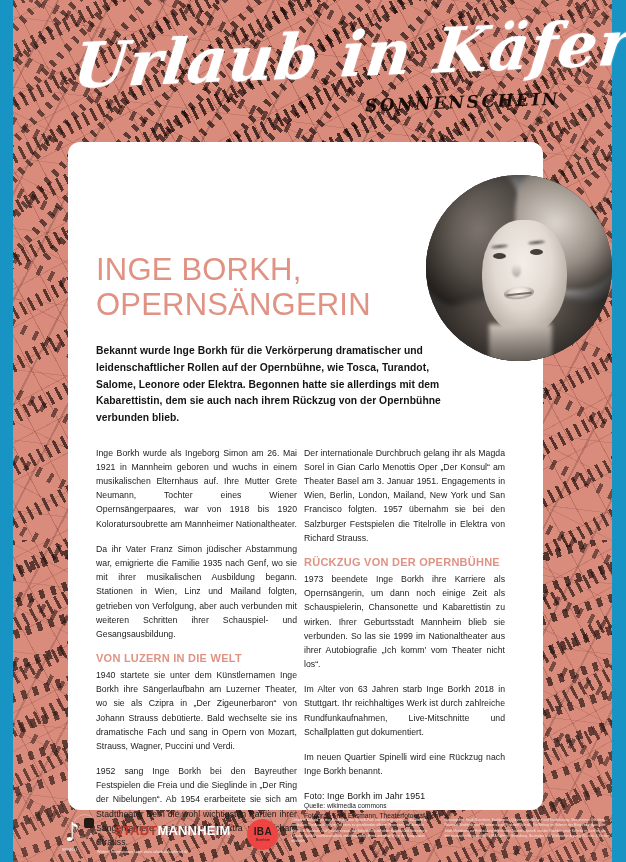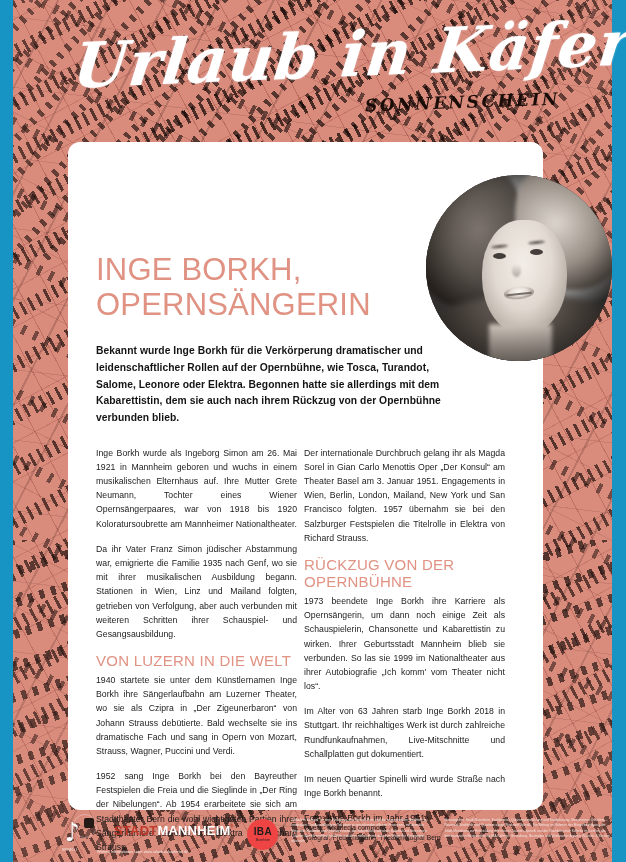--- a/index.html
+++ b/index.html
@@ -232,22 +232,22 @@
     font-size:8.7px;
     line-height:1.63;
     color:#1b1b1b;
     text-align:justify;
     margin-bottom:11px;
     letter-spacing:.02px;
   }
   .col p:last-child { margin-bottom:0; }
   .sec-head {
     color:#e09283;
-    font-size:15px;
-    font-weight:400;
+    font-size:11px;
+    font-weight:700;
     letter-spacing:.25px;
     margin:0 0 4px 0;
     text-transform:uppercase;
   }
   .caption { margin-top:13px; }
   .caption .cap-title {
     font-size:8.8px; font-weight:400; color:#111; letter-spacing:.1px;
   }
   .caption .cap-line {
     font-size:6.6px; color:#1b1b1b; line-height:1.45; letter-spacing:.02px;
@@ -366,21 +366,21 @@
         <div class="sec-head">VON LUZERN IN DIE WELT</div>
         <p>1940 startete sie unter dem Künstlernamen Inge Borkh ihre Sängerlaufbahn am Luzerner Theater, wo sie als Czipra in „Der Zigeunerbaron“ von Johann Strauss debütierte. Bald wechselte sie ins dramatische Fach und sang in Opern von Mozart, Strauss, Wagner, Puccini und Verdi.</p>
         <p>1952 sang Inge Borkh bei den Bayreuther Festspielen die Freia und die Sieglinde in „Der Ring der Nibelungen“. Ab 1954 erarbeitete sie sich am Stadttheater Bern die wohl wichtigsten Partien ihrer Sängerkarriere: Salome und Elektra von Richard Strauss.</p>
       </div>
 
       <div class="col">
         <p>Der internationale Durchbruch gelang ihr als Magda Sorel in Gian Carlo Menottis Oper „Der Konsul“ am Theater Basel am 3. Januar 1951. Engagements in Wien, Berlin, London, Mailand, New York und San Francisco folgten. 1957 übernahm sie bei den Salzburger Festspielen die Titelrolle in Elektra von Richard Strauss.</p>
         <div class="sec-head">RÜCKZUG VON DER OPERNBÜHNE</div>
         <p>1973 beendete Inge Borkh ihre Karriere als Opernsängerin, um dann noch einige Zeit als Schauspielerin, Chansonette und Kabarettistin zu wirken. Ihrer Geburtsstadt Mannheim blieb sie verbunden. So las sie 1999 im Nationaltheater aus ihrer Autobiografie „Ich komm' vom Theater nicht los“.</p>
         <p>Im Alter von 63 Jahren starb Inge Borkh 2018 in Stuttgart. Ihr reichhaltiges Werk ist durch zahlreiche Rundfunkaufnahmen, Live-Mitschnitte und Schallplatten gut dokumentiert.</p>
-        <p>Im neuen Quartier Spinelli wird wurde Straße nach Inge Borkh benannt.</p>
+        <p>Im neuen Quartier Spinelli wird eine Rückzug nach Inge Borkh benannt.</p>
 
         <div class="caption">
           <div class="cap-title">Foto: Inge Borkh im Jahr 1951</div>
           <div class="cap-line">Quelle: wikimedia commons</div>
           <div class="cap-line">Fotograf: Fred Erismann, Theaterfotograf Bern</div>
         </div>
       </div>
 
     </div>
   </div>

